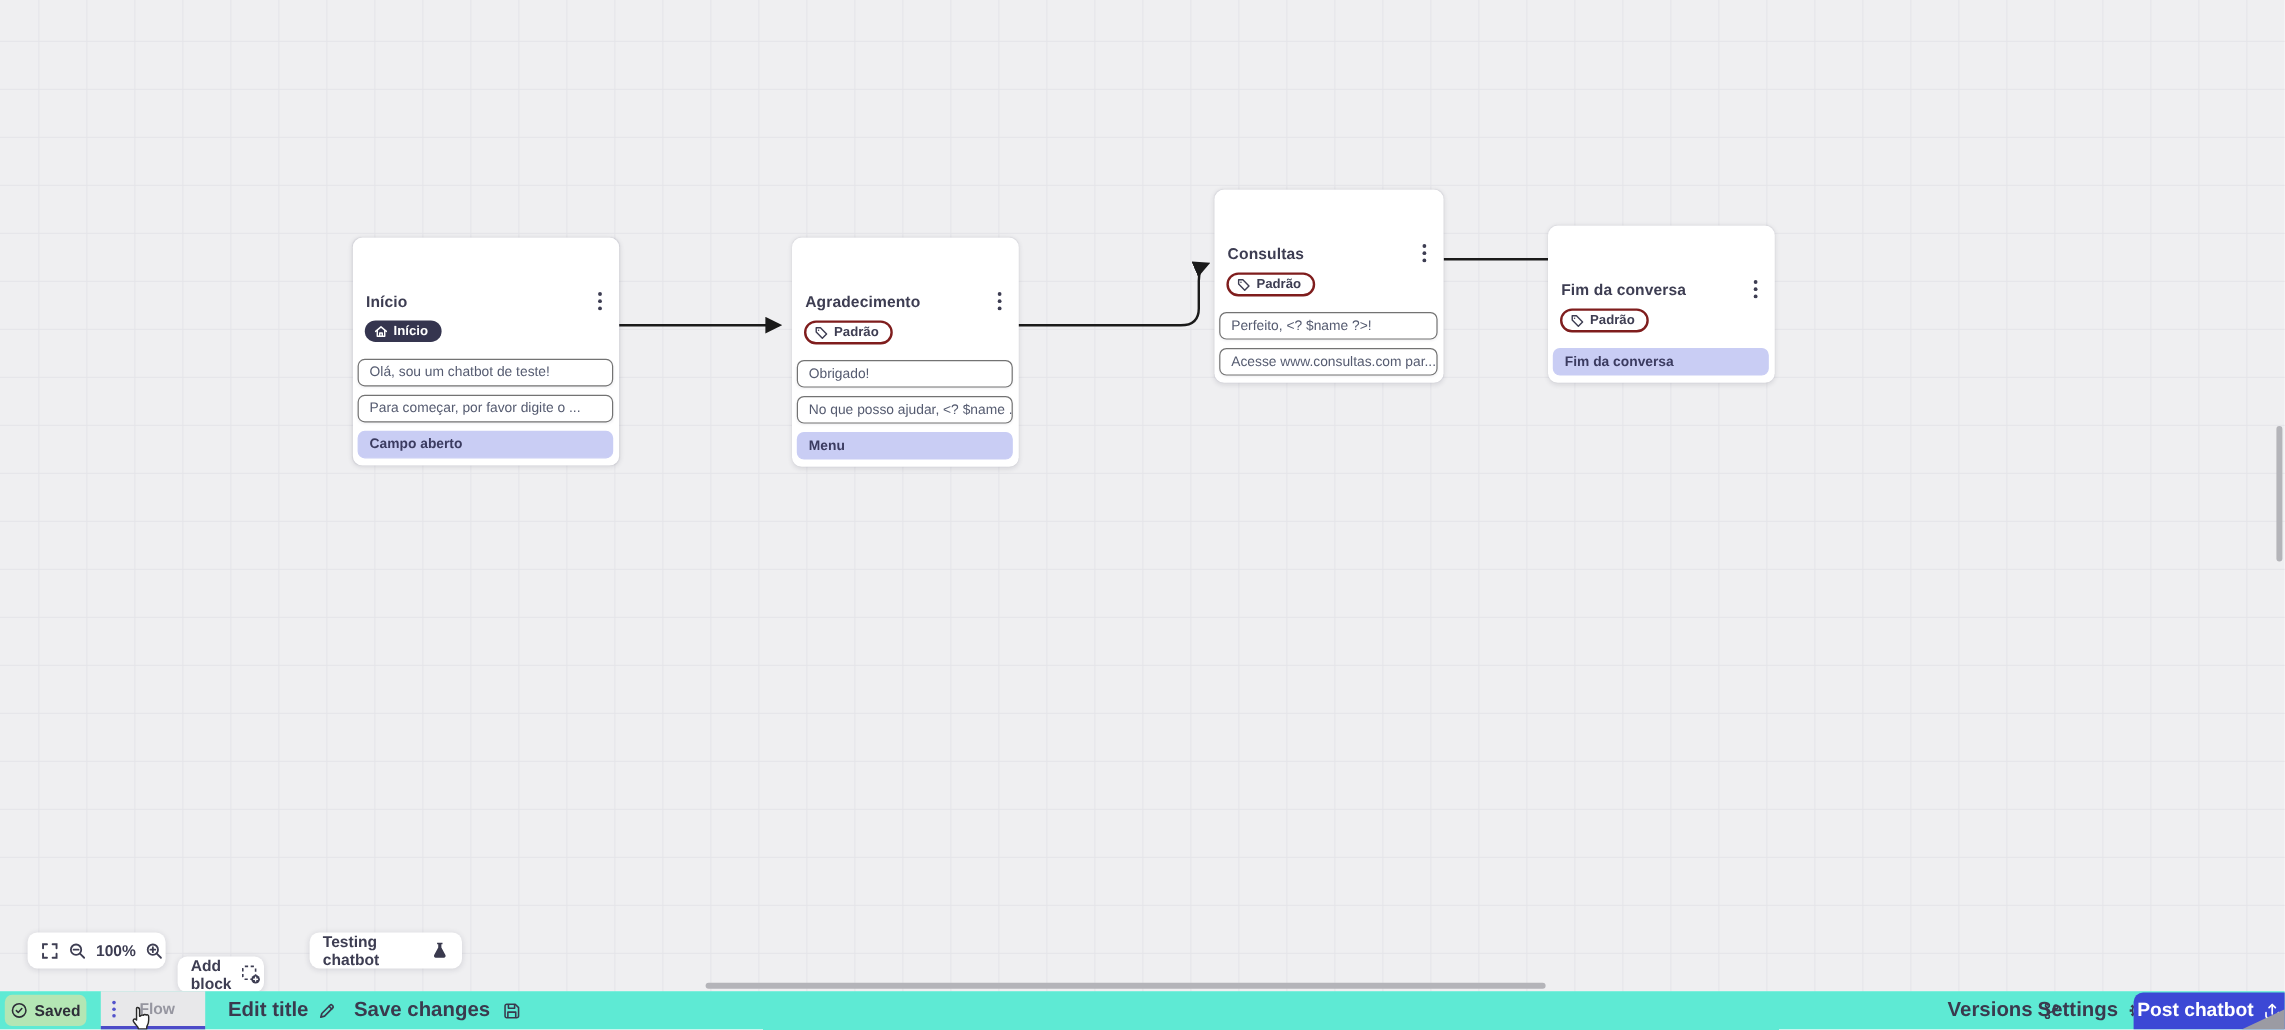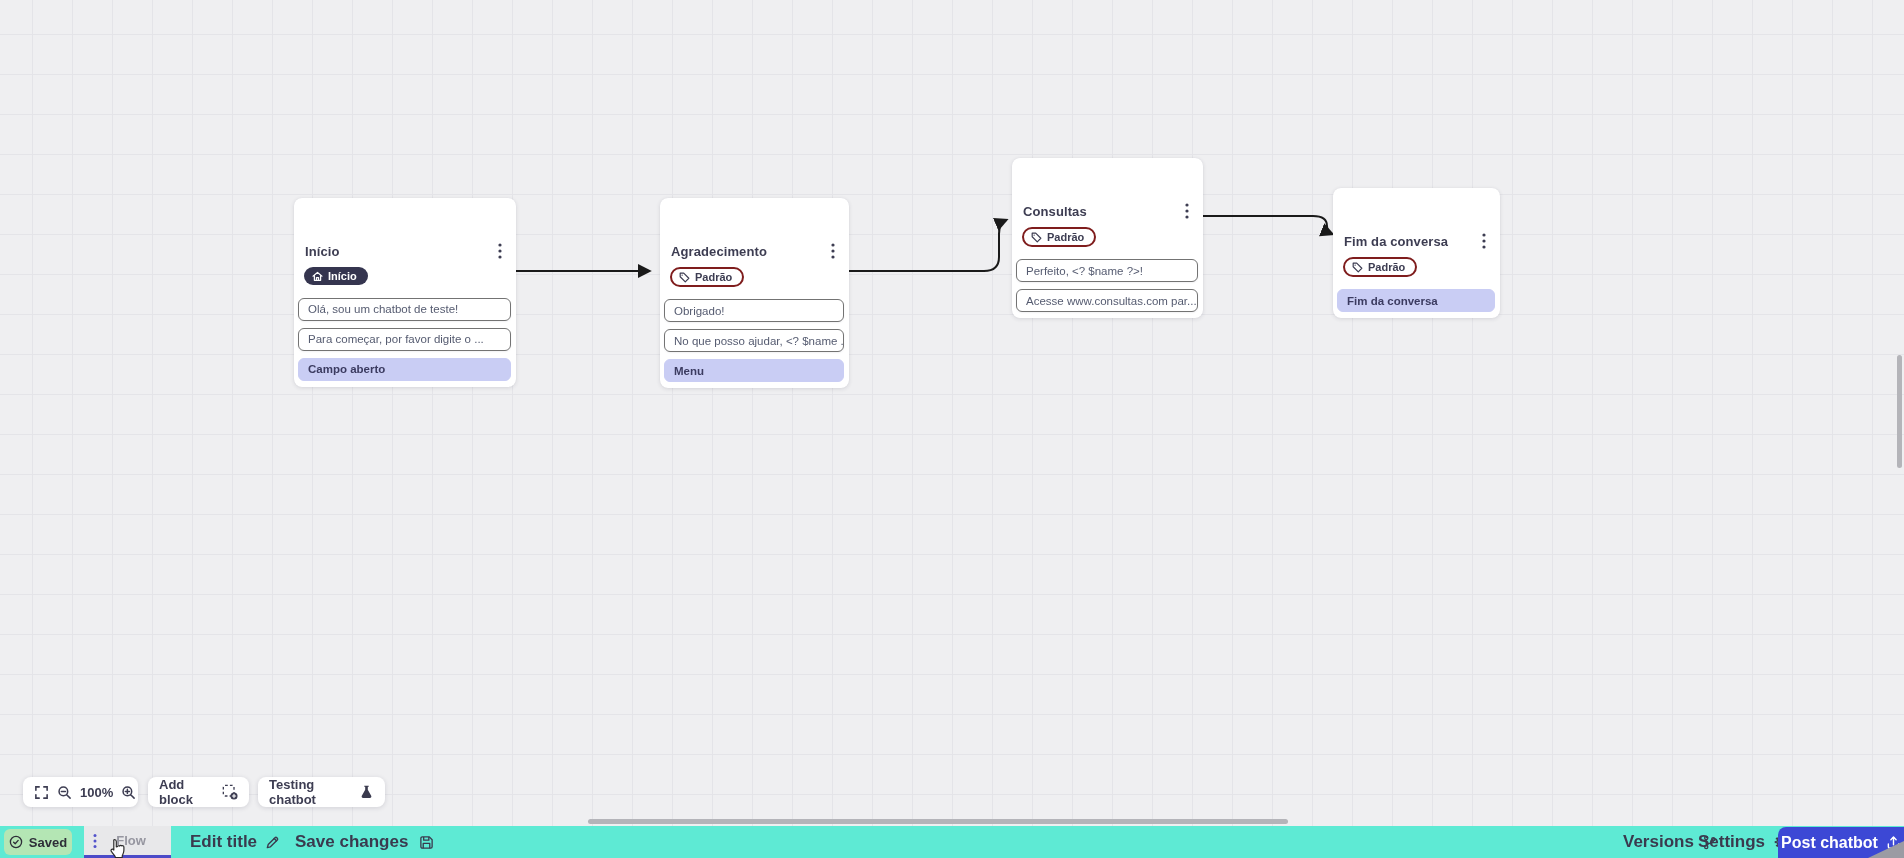--- a/index.html
+++ b/index.html
@@ -179,21 +179,21 @@
           </svg>
         <span>Padrão</span>
       </span>
     </div>
     <div class="rows">
       <div class="row">Perfeito, &lt;? $name ?&gt;!</div>
       <div class="row">Acesse www.consultas.com par...</div>
     </div>
   </div>
 
-  <div class="node" style="left:1333px; top:188px; width:167px;">
+  <div class="node" style="left:1290px; top:188px; width:189px;">
     <div class="node-header">
       <span class="node-title">Fim da conversa</span>
       <span class="kebab">
         <svg width="4" height="16" viewBox="0 0 4 16">
             <circle cx="2" cy="2" r="1.6" fill="#3d3d52"></circle>
             <circle cx="2" cy="8" r="1.6" fill="#3d3d52"></circle>
             <circle cx="2" cy="14" r="1.6" fill="#3d3d52"></circle>
           </svg>
       </span>
     </div>
@@ -230,21 +230,21 @@
     <span>100%</span>
     <span class="icon-btn">
       <svg width="15" height="15" viewBox="0 0 16 16" fill="none" stroke="#3d3d52" stroke-width="1.6" stroke-linecap="round">
           <circle cx="6.8" cy="6.8" r="4.6"></circle>
           <path d="M10.3 10.3 L14 14"></path>
           <path d="M4.6 6.8h4.4 M6.8 4.6v4.4"></path>
         </svg>
     </span>
   </div>
 
-  <div class="tool-card" style="left:148px; width:101px; justify-content:flex-start;">
+  <div class="tool-card" style="left:148px; width:72px; justify-content:flex-start;margin-top:20px;">
     <span>Add block</span>
     <span class="icon-btn">
       <svg width="16" height="16" viewBox="0 0 18 18" fill="none">
           <rect x="1.5" y="1.5" width="12" height="12" rx="2" stroke="#3d3d52" stroke-width="1.5" stroke-dasharray="3 2.4"></rect>
           <circle cx="13.5" cy="13.5" r="4" fill="#3d3d52"></circle>
           <path d="M13.5 11.7v3.6 M11.7 13.5h3.6" stroke="#fff" stroke-width="1.3" stroke-linecap="round"></path>
         </svg>
     </span>
   </div>
 

